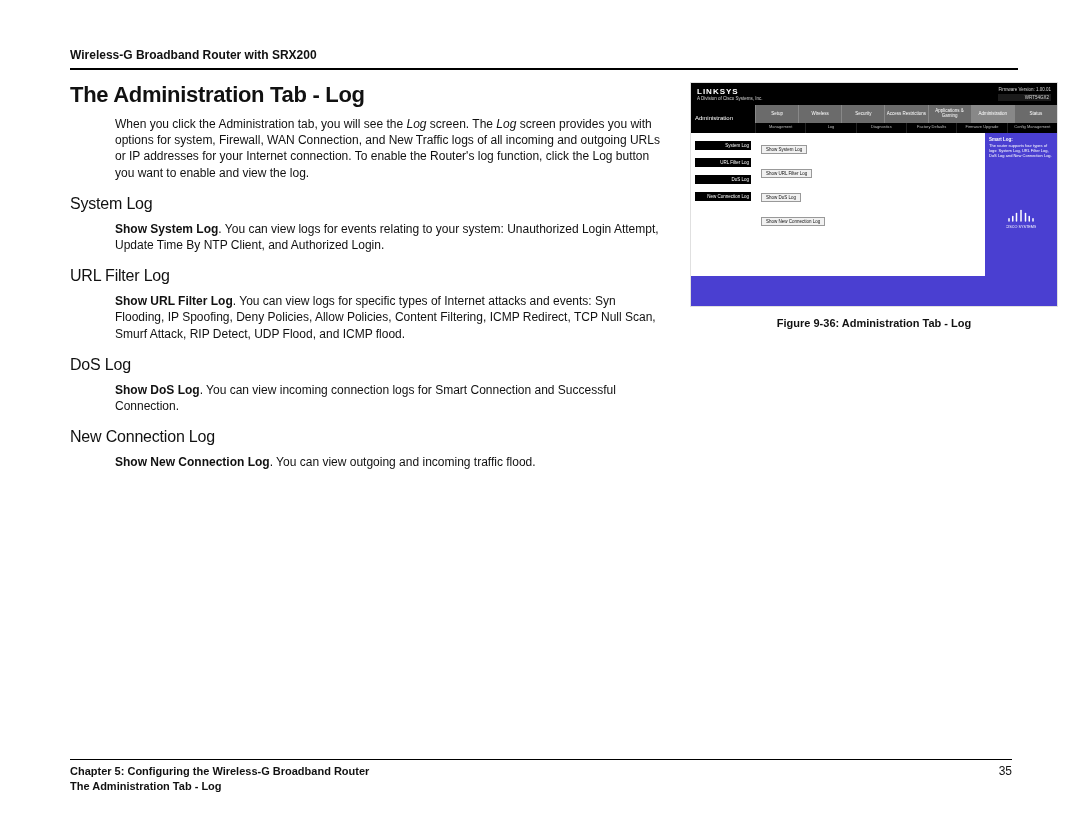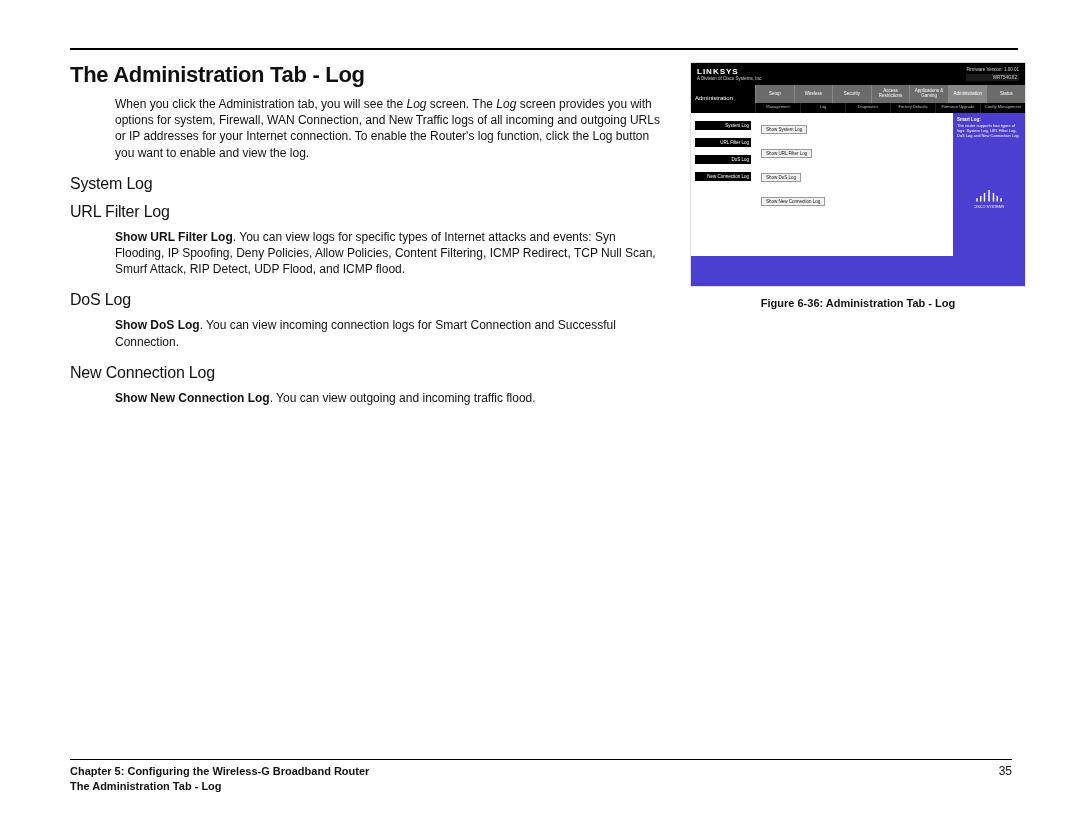--- a/index.html
+++ b/index.html
@@ -10,21 +10,21 @@
   .columns { display: flex; gap: 30px; }
   .col-left { flex: 0 0 590px; }
   .col-right { flex: 0 0 320px; }
   h1.page-title { font-family: "Arial Narrow", Arial, sans-serif; font-stretch: condensed; font-weight: bold; font-size: 22px; margin-bottom: 8px; letter-spacing: -0.3px; }
   p.body { font-size: 12px; line-height: 1.35; margin-bottom: 14px; margin-left: 45px; }
   h2.section { font-family: "Arial Narrow", Arial, sans-serif; font-stretch: condensed; font-weight: 500; font-size: 16px; margin: 10px 0 8px; letter-spacing: -0.2px; }
   .bold { font-weight: bold; }
   .italic { font-style: italic; }
 
   
-  .shot { width: 336px; height: 225px; border: 1px solid #e0e0e0; background: #fff; overflow: hidden; font-size: 5px; }
+  .shot { width: 368px; height: 225px; border: 1px solid #e0e0e0; background: #fff; overflow: hidden; font-size: 5px; }
   .shot-top { background: #000; color: #fff; height: 22px; padding: 2px 6px; display:flex; justify-content:space-between; align-items:center; }
   .shot-top .brand { font-size: 8px; font-weight: bold; letter-spacing: 1px; }
   .shot-top .sub { font-size: 4.5px; opacity: .8; }
   .shot-tabs { display:flex; background:#6b6b6b; color:#fff; height:18px; }
   .shot-tabs .side { width:64px; background:#000; color:#fff; font-size:6px; display:flex; align-items:flex-end; padding:2px 4px; }
   .shot-tabs .tabrow { flex:1; display:flex; }
   .shot-tabs .tab { flex:1; font-size:4.5px; display:flex; align-items:center; justify-content:center; border-left:1px solid #888; padding:0 1px; text-align:center; line-height:1.05; }
   .shot-tabs .tab.active { background:#888; }
   .shot-sub { display:flex; background:#000; color:#bbb; height:10px; font-size:4px; }
   .shot-sub .pad { width:64px; }
@@ -47,32 +47,36 @@
   .footer .fhr { border:0; border-top:1px solid #000; margin-bottom:4px; }
   .footer-row { display:flex; justify-content:space-between; font-size:11px; }
   .footer-row .left { line-height:1.35; }
   .footer-row .page-num { font-size:12px; }
 </style>
 </head>
 <body>
 
 <div class="page">
 
+  <div class="product-line">Wireless-G Broadband Router with SRX200</div>
   <hr class="hr">
 
   <div class="columns">
     <div class="col-left">
 
       <h1 class="page-title">The Administration Tab - Log</h1>
 
       <p class="body">
         <span>When you click the Administration tab, you will see the </span><span class="italic">Log</span><span> screen. The </span><span class="italic">Log</span><span> screen provides you with options for system, Firewall, WAN Connection, and New Traffic logs of all incoming and outgoing URLs or IP addresses for your Internet connection. To enable the Router's log function, click the Log button you want to enable and view the log.</span>
       </p>
 
       <h2 class="section">System Log</h2>
+      <p class="body">
+        <span class="bold">Show System Log</span><span>. You can view logs for events relating to your system: Unauthorized Login Attempt, Update Time By NTP Client, and Authorized Login.</span>
+      </p>
 
       <h2 class="section">URL Filter Log</h2>
       <p class="body">
         <span class="bold">Show URL Filter Log</span><span>. You can view logs for specific types of Internet attacks and events: Syn Flooding, IP Spoofing, Deny Policies, Allow Policies, Content Filtering, ICMP Redirect, TCP Null Scan, Smurf Attack, RIP Detect, UDP Flood, and ICMP flood.</span>
       </p>
 
       <h2 class="section">DoS Log</h2>
       <p class="body">
         <span class="bold">Show DoS Log</span><span>. You can view incoming connection logs for Smart Connection and Successful Connection.</span>
       </p>
@@ -146,21 +150,21 @@
                     <path d="M31 18 v-6"></path>
                     <path d="M36 18 v-3"></path>
               </g>
                   <text x="20" y="27" text-anchor="middle" font-size="5" fill="#fff" font-family="Arial">CISCO SYSTEMS</text>
                 </svg>
             </div>
           </div>
         </div>
         <div class="shot-bottom"></div>
       </div>
-      <div class="caption">Figure 6-36: Administration Tab - Log</div>
+      <div class="caption">Figure 9-36: Administration Tab - Log</div>
     </div>
   </div>
 
   <div class="footer">
     <hr class="fhr">
     <div class="footer-row">
       <div class="left">
         <div class="bold">Chapter 5: Configuring the Wireless-G Broadband Router</div>
         <div class="bold">The Administration Tab - Log</div>
       </div>

